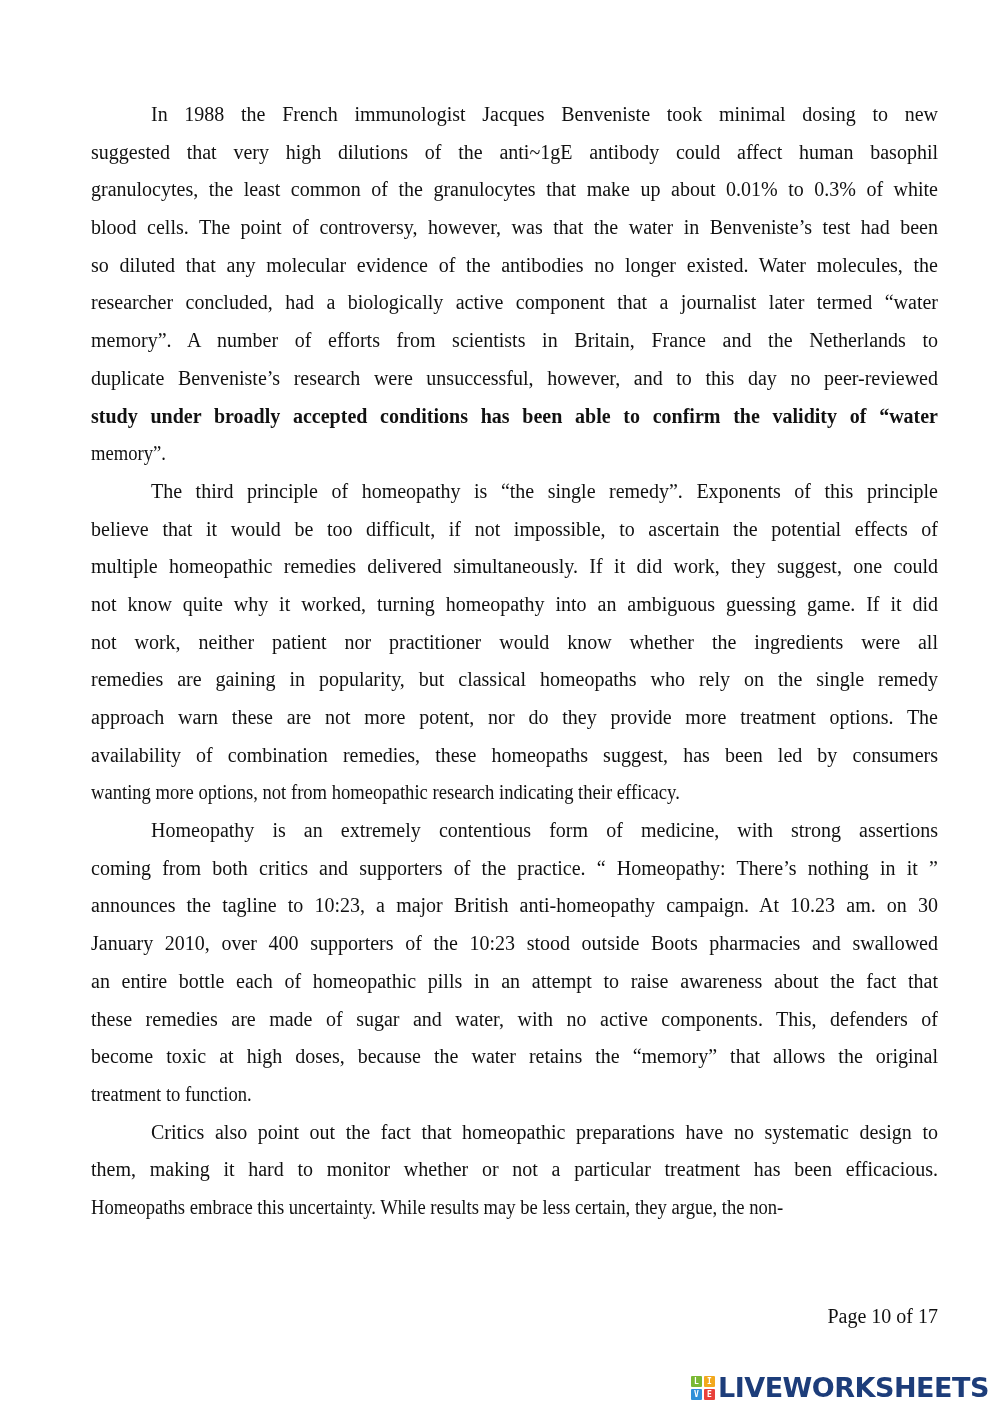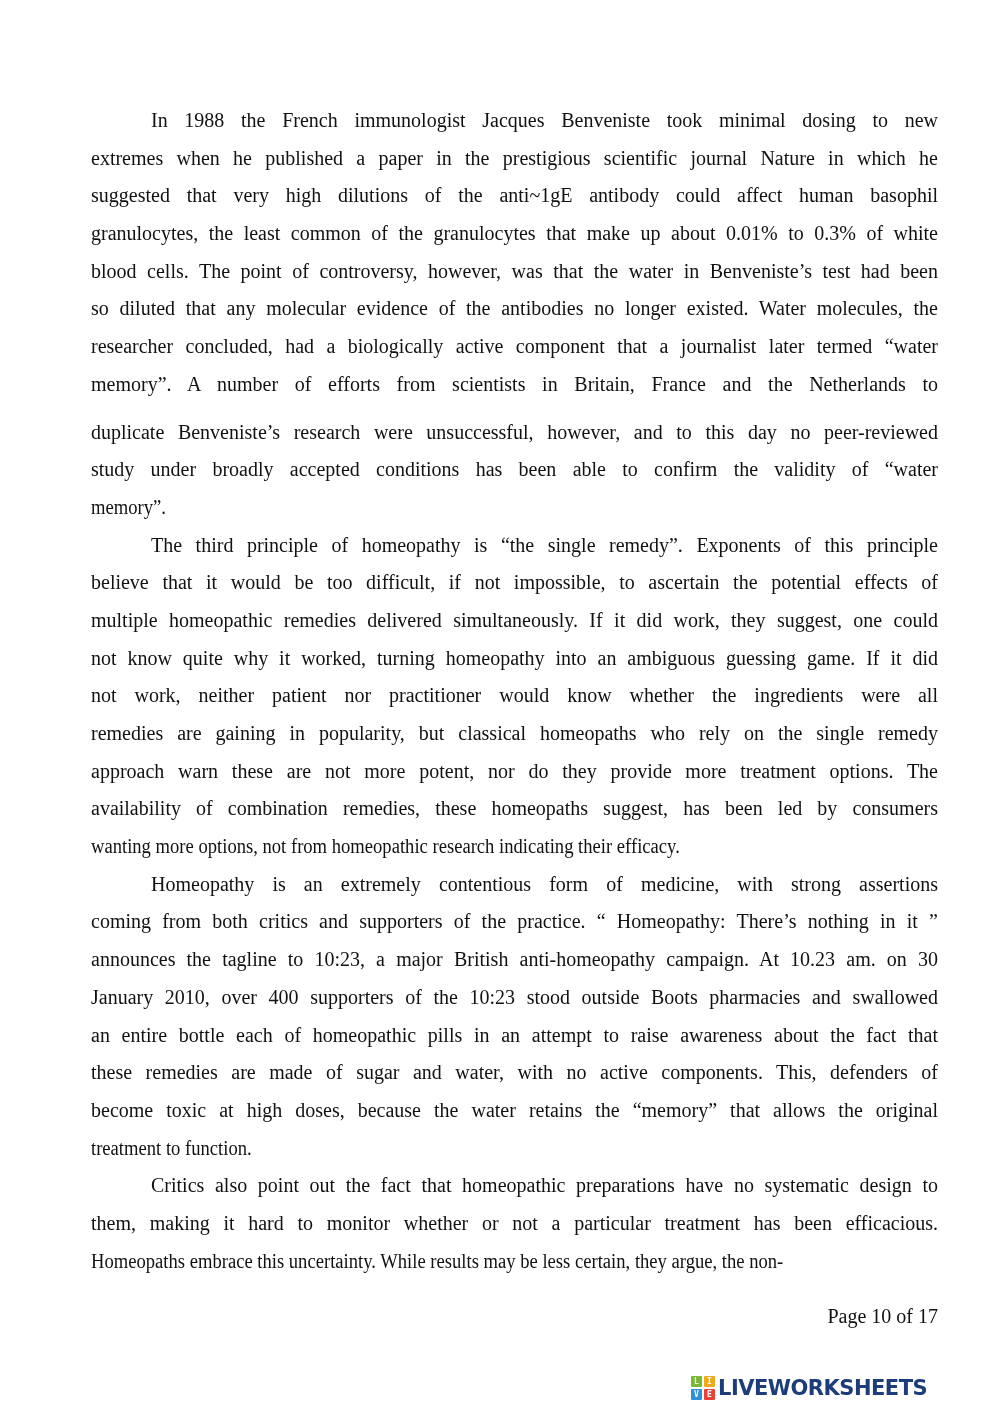--- a/index.html
+++ b/index.html
@@ -11,21 +11,21 @@
       width: 1000px;
       height: 1414px;
       position: relative;
       overflow: hidden;
       font-family: "Liberation Serif", serif;
       color: #111111;
     }
     .page {
       position: absolute;
       left: 91px;
-      top: 102px;
+      top: 96px;
       width: 847px;
     }
     .line {
       height: 37.7px;
       line-height: 37.7px;
       font-size: 20px;
       white-space: nowrap;
       position: relative;
     }
     .line .txt {
@@ -69,60 +69,57 @@
       font-weight: bold;
       color: #ffffff;
       display: flex;
       align-items: center;
       justify-content: center;
       border-radius: 1px;
     }
     .logo-word {
       font-family: "DejaVu Sans", sans-serif;
       font-weight: bold;
-      font-size: 21px;
+      font-size: 27px;
       letter-spacing: -0.5px;
       color: #1d3d7a;
       line-height: 28px;
     }
   </style>
 </head>
 <body>
 
 <div class="page" id="doc">
     <div>
       <div class="line indent justify">
         <span class="txt" style="display: block; width: 100%;">In 1988 the French immunologist Jacques Benveniste took minimal dosing to new</span>
-      </div>
-      <div class="line justify">
-        <span class="txt" style="display: block; width: 100%;">extremes when he published a paper in the prestigious scientific journal Nature in which he</span>
       </div>
       <div class="line justify">
         <span class="txt" style="display: block; width: 100%;">suggested that very high dilutions of the anti~1gE antibody could affect human basophil</span>
       </div>
       <div class="line justify">
         <span class="txt" style="display: block; width: 100%;">granulocytes, the least common of the granulocytes that make up about 0.01% to 0.3% of white</span>
       </div>
       <div class="line justify">
         <span class="txt" style="display: block; width: 100%;">blood cells. The point of controversy, however, was that the water in Benveniste’s test had been</span>
       </div>
       <div class="line justify">
         <span class="txt" style="display: block; width: 100%;">so diluted that any molecular evidence of the antibodies no longer existed. Water molecules, the</span>
       </div>
       <div class="line justify">
         <span class="txt" style="display: block; width: 100%;">researcher concluded, had a biologically active component that a journalist later termed “water</span>
       </div>
       <div class="line justify">
         <span class="txt" style="display: block; width: 100%;">memory”. A number of efforts from scientists in Britain, France and the Netherlands to</span>
       </div>
       <div class="line justify">
-        <span class="txt" style="display: block; width: 100%; margin-top: 10px;">duplicate Benveniste’s research were unsuccessful, however, and to this day no peer-reviewed</span>
+        <span class="txt" style="display: block; width: 100%;">duplicate Benveniste’s research were unsuccessful, however, and to this day no peer-reviewed</span>
       </div>
       <div class="line justify">
-        <span class="txt" style="display: block; width: 100%;">study under broadly accepted conditions has been able to confirm the validity of “water</span>
+        <span class="txt" style="display: block; width: 100%; font-weight: bold;">study under broadly accepted conditions has been able to confirm the validity of “water</span>
       </div>
       <div class="line"><span class="txt" style="display: inline-block; width: auto; transform: scaleX(0.93);">memory”.</span></div>
     </div>
     <div>
       <div class="line indent justify">
         <span class="txt" style="display: block; width: 100%;">The third principle of homeopathy is “the single remedy”. Exponents of this principle</span>
       </div>
       <div class="line justify">
         <span class="txt" style="display: block; width: 100%;">believe that it would be too difficult, if not impossible, to ascertain the potential effects of</span>
       </div>

